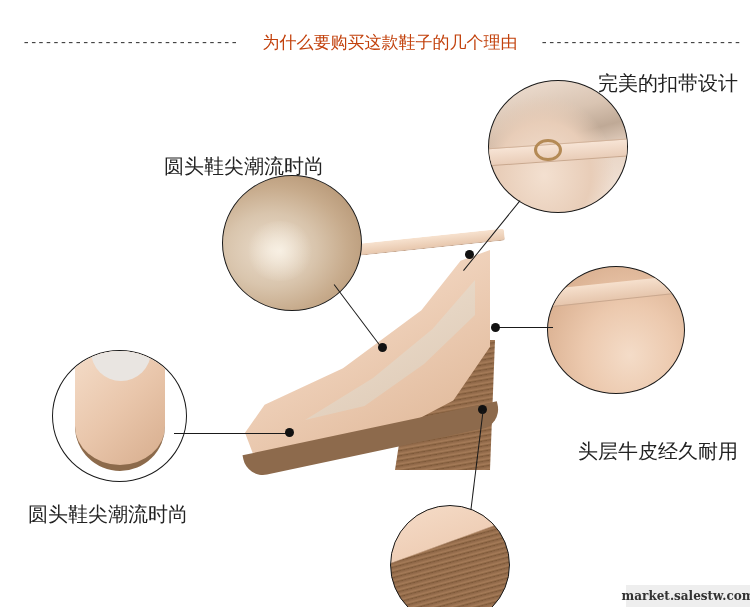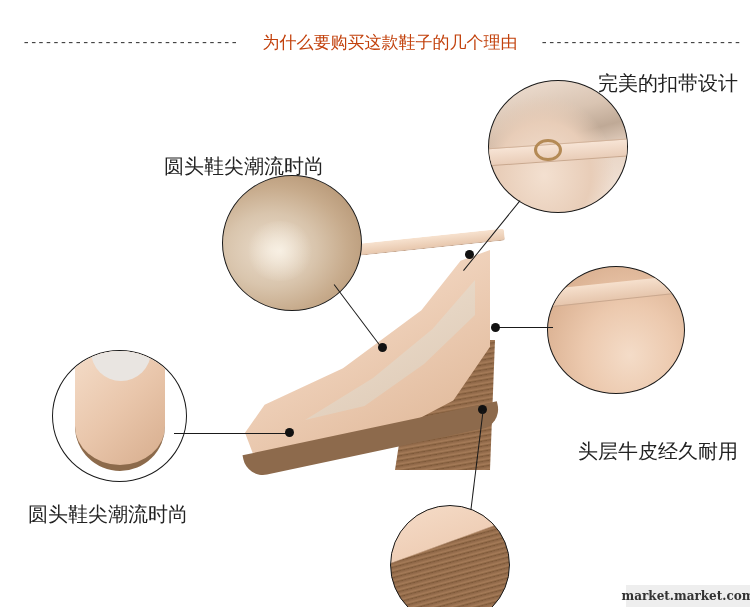--- a/index.html
+++ b/index.html
@@ -97,13 +97,13 @@
   <div class="inner"></div>
 </div>
 <div class="pointer" style="left:174px; top:433px; width:116px;"></div>
 <div class="dot" style="left:285px; top:428px;"></div>
 <span class="label" style="left:28px; top:501px;">圆头鞋尖潮流时尚</span>
 
 <div class="circle c-wedge"></div>
 <div class="dot" style="left:478px; top:405px;"></div>
 <div class="pointer" style="left:483px; top:410px; width:100px; transform:rotate(97deg);"></div>
 
-<div class="watermark">market.market.com</div>
+<div class="watermark">market.salestw.com</div>
 
 </body></html>

